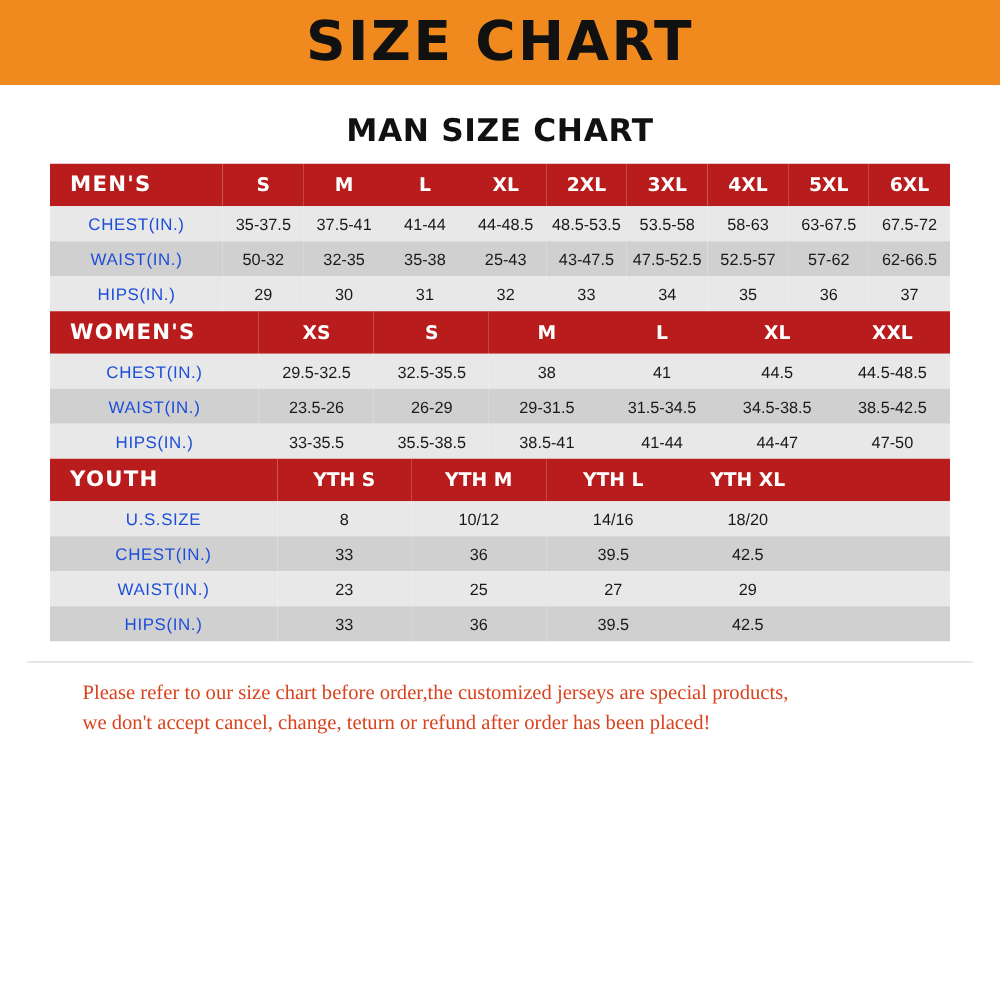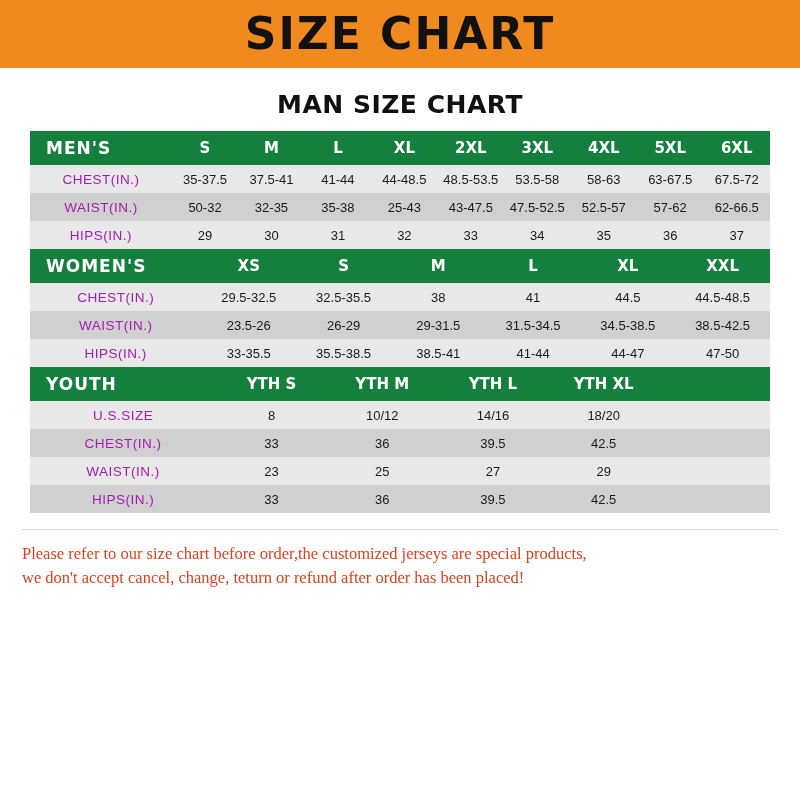--- a/index.html
+++ b/index.html
@@ -30,21 +30,21 @@
   .banner-title {
     font-family: "DejaVu Sans", sans-serif;
     font-weight: bold;
     font-size: 44px;
     letter-spacing: 2px;
     color: #111111;
     line-height: 1;
     margin: 0;
   }
   .content {
-    padding: 0 30px;
+    padding: 0 40px;
     box-sizing: border-box;
   }
   .section-title {
     text-align: center;
     font-family: "DejaVu Sans", sans-serif;
     font-weight: bold;
     font-size: 25px;
     color: #111111;
     margin: 22px 0 12px 0;
     letter-spacing: 0.5px;
@@ -58,21 +58,21 @@
   table.size-table td {
     text-align: center;
     font-size: 13px;
     color: #1a1a1a;
     padding: 0;
     height: 28px;
     vertical-align: middle;
     font-family: "Liberation Sans", sans-serif;
   }
   table.size-table thead th {
-    background: #15803d;
+    background: #b91c1c;
     color: #ffffff;
     font-size: 15px;
     font-weight: bold;
     height: 34px;
     font-family: "DejaVu Sans", sans-serif;
   }
   table.size-table thead th.rowlabel {
     text-align: left;
     padding-left: 16px;
     font-size: 17px;
@@ -80,34 +80,35 @@
   }
   table.size-table tbody tr.odd td {
     background: #e8e8e8;
   }
   table.size-table tbody tr.even td {
     background: #d0d0d0;
   }
   table.size-table tbody td.rowlabel {
     font-size: 13.5px;
     letter-spacing: 0.5px;
-    color: #a21caf;
+    color: #1d4ed8;
   }
   .footnote {
     border-top: 1px solid #d8d8d8;
     margin: 16px 22px 0 22px;
     padding-top: 12px;
     color: #d9431f;
     font-size: 16.5px;
     line-height: 1.45;
     font-family: "Liberation Serif", serif;
     text-align: left;
   }
   .footnote div {
     white-space: nowrap;
+    margin-left: 44px;
   }
 </style>
 </head>
 <body>
 
 <div class="page">
 
   <div class="banner">
     <h1 class="banner-title">SIZE CHART</h1>
   </div>

